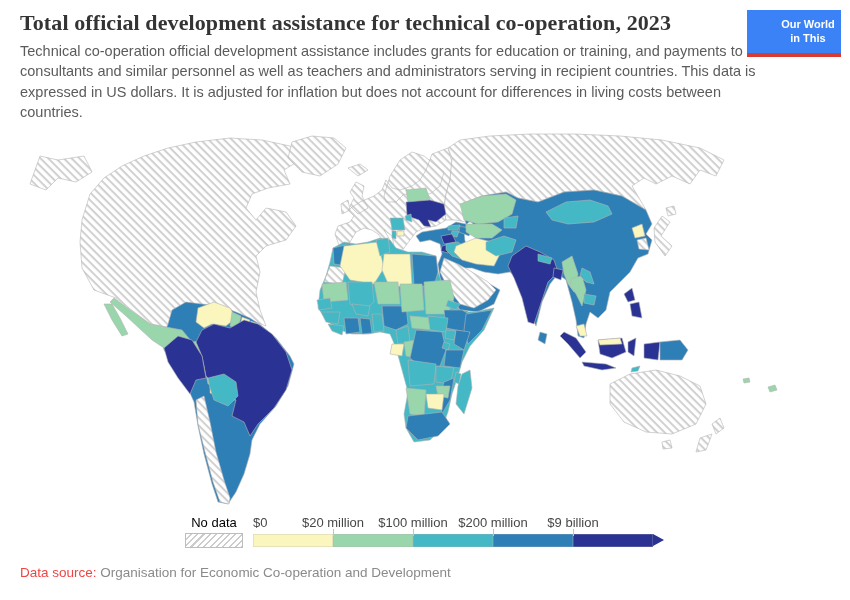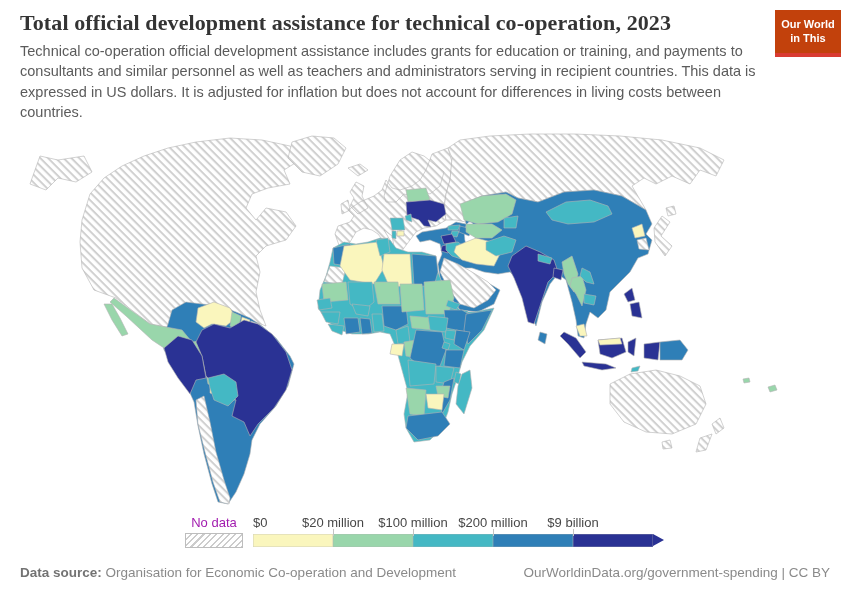--- a/index.html
+++ b/index.html
@@ -4,49 +4,49 @@
 <style>
   html,body{margin:0;padding:0;background:#ffffff;}
   body{width:850px;height:600px;position:relative;overflow:hidden;
        font-family:"Liberation Sans","DejaVu Sans",sans-serif;}
   .page{position:absolute;inset:0;}
 
   .title{position:absolute;left:20px;top:10px;width:740px;
          font-family:Liberation Serif, serif;
          font-weight:700;font-size:22px;color:#343434;letter-spacing:.1px;}
   .logo{position:absolute;right:9px;top:10px;width:66px;height:43px;
-        background:#c2410c;border-bottom:4px solid #d93b32;
+        background:#3b82f6;border-bottom:4px solid #d93b32;
         display:flex;flex-direction:column;align-items:center;justify-content:center;
-        color:#fff;font-size:11px;font-weight:700;line-height:1.25;text-align:center;cursor:pointer;}
+        color:#fff;font-size:11px;font-weight:700;line-height:1.25;text-align:center;cursor:pointer;padding-left:28px;}
   .subtitle{position:absolute;left:20px;top:41px;width:738px;
             font-size:14.5px;line-height:1.4;color:#5b5b5b;}
 
   .map-wrap{position:absolute;left:0;top:132px;width:850px;height:378px;}
   .map-wrap svg{display:block;}
   .map-wrap path{stroke:#b4b4b4;stroke-width:.6;stroke-linejoin:round;}
 
   .legend{position:absolute;left:185px;top:515px;height:40px;}
   .nodata{position:absolute;left:0;top:0;width:58px;}
-  .nodata-label{font-size:13px;color:#a21caf;text-align:center;margin-bottom:3px;}
+  .nodata-label{font-size:13px;color:#000000;text-align:center;margin-bottom:3px;}
   .nodata-swatch{height:13px;border:1px solid #bdbdbd;
      background:repeating-linear-gradient(135deg,#ffffff 0,#ffffff 3px,#cccccc 3px,#cccccc 4.5px);}
   .bar-wrap{position:absolute;left:68px;top:0;width:420px;}
   .bar-labels{position:relative;height:16px;font-size:13px;color:#474747;}
   .blab{position:absolute;top:0;white-space:nowrap;}
   .blab.ctr{transform:translateX(-50%);}
   .btick{position:absolute;top:14px;width:1px;height:7px;background:#c4c4c4;}
   .bar{margin-top:3px;display:flex;height:13px;}
   .seg{width:80px;height:13px;box-shadow:inset 0 0 0 .5px rgba(180,180,180,.55);}
   .arrow{position:absolute;left:400px;top:19px;width:0;height:0;
          border-top:6.5px solid transparent;border-bottom:6.5px solid transparent;
          border-left:11px solid #2a3294;}
 
   .footer{position:absolute;left:20px;right:20px;top:565px;display:flex;
           justify-content:space-between;font-size:13.5px;color:#8a8a8a;}
-  .src-label{font-weight:700;color:#737373;}
+  .src-label{font-weight:400;color:#ef4444;}
   .credit{color:#8a8a8a;text-decoration:none;cursor:pointer;}
 </style>
 </head>
 <body>
 
 <div class="page">
 
   <div class="title">Total official development assistance for technical co-operation, 2023</div>
 
   <div class="logo">
@@ -213,16 +213,15 @@
           <div class="seg" style="background: rgb(68, 184, 196);"></div>
           <div class="seg" style="background: rgb(47, 127, 183);"></div>
           <div class="seg" style="background: rgb(42, 50, 148);"></div>
         </div>
       <div class="arrow" id="legend-arrow" style="border-left-color: rgb(42, 50, 148);"></div>
     </div>
   </div>
 
   <div class="footer">
     <div><span class="src-label">Data source:</span><span> Organisation for Economic Co-operation and Development</span></div>
-    <a class="credit">OurWorldinData.org/government-spending | CC BY</a>
   </div>
 
 </div>
 
 </body></html>

